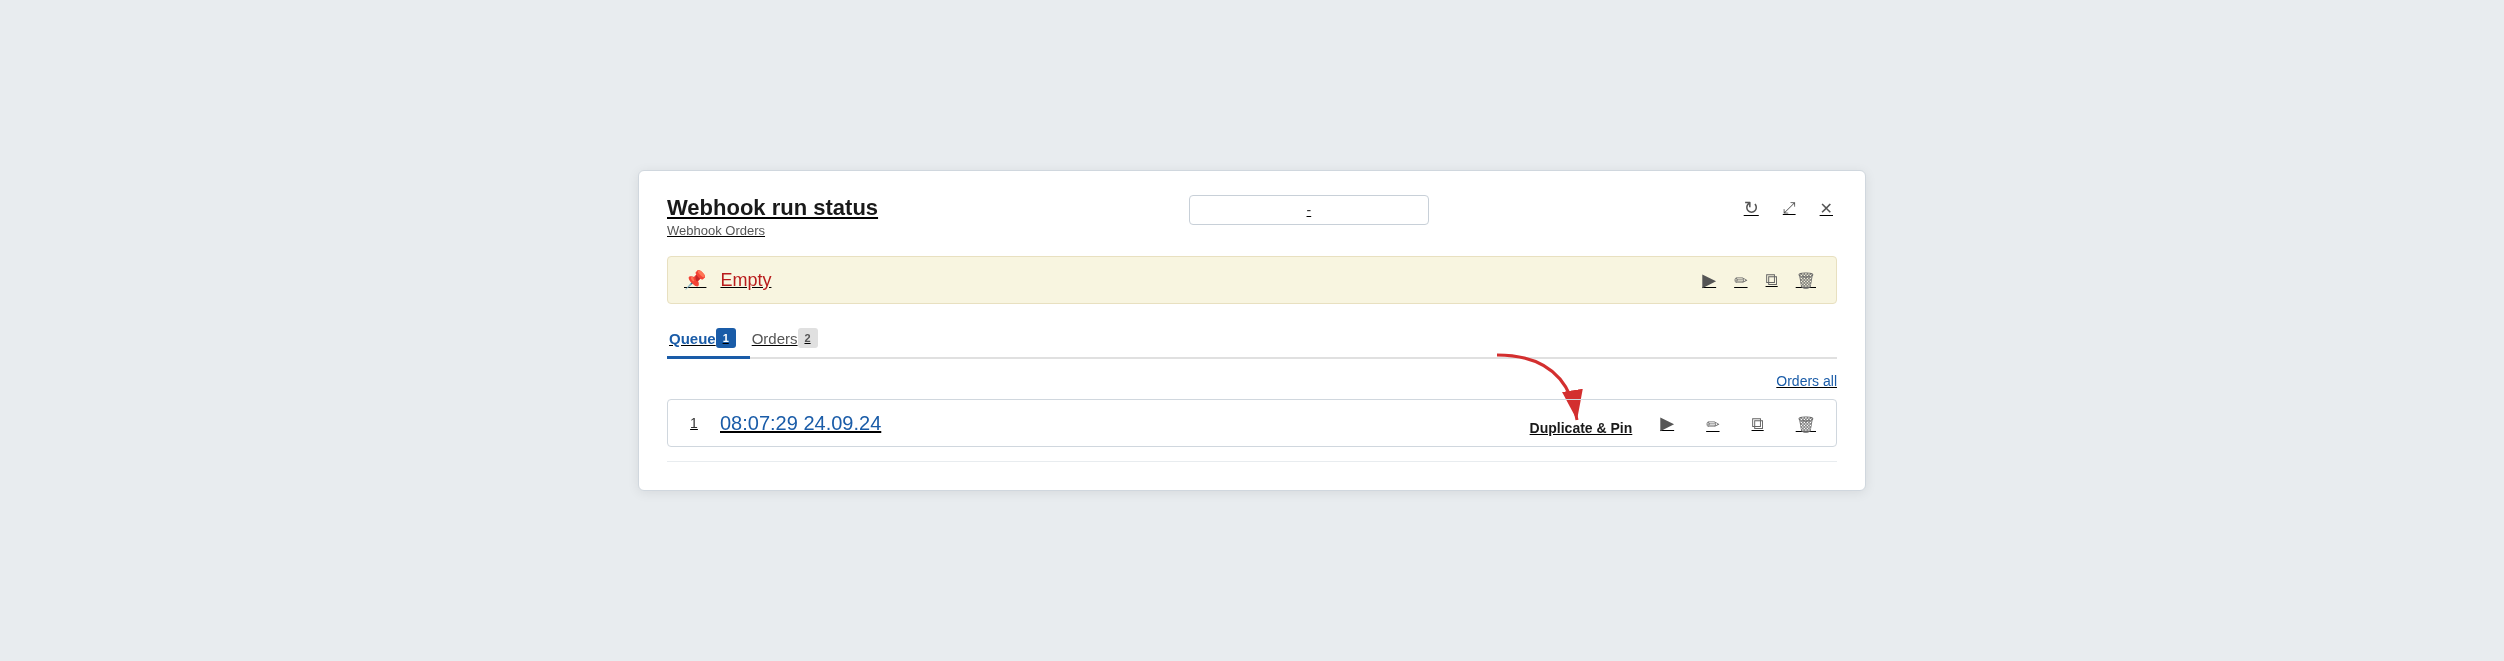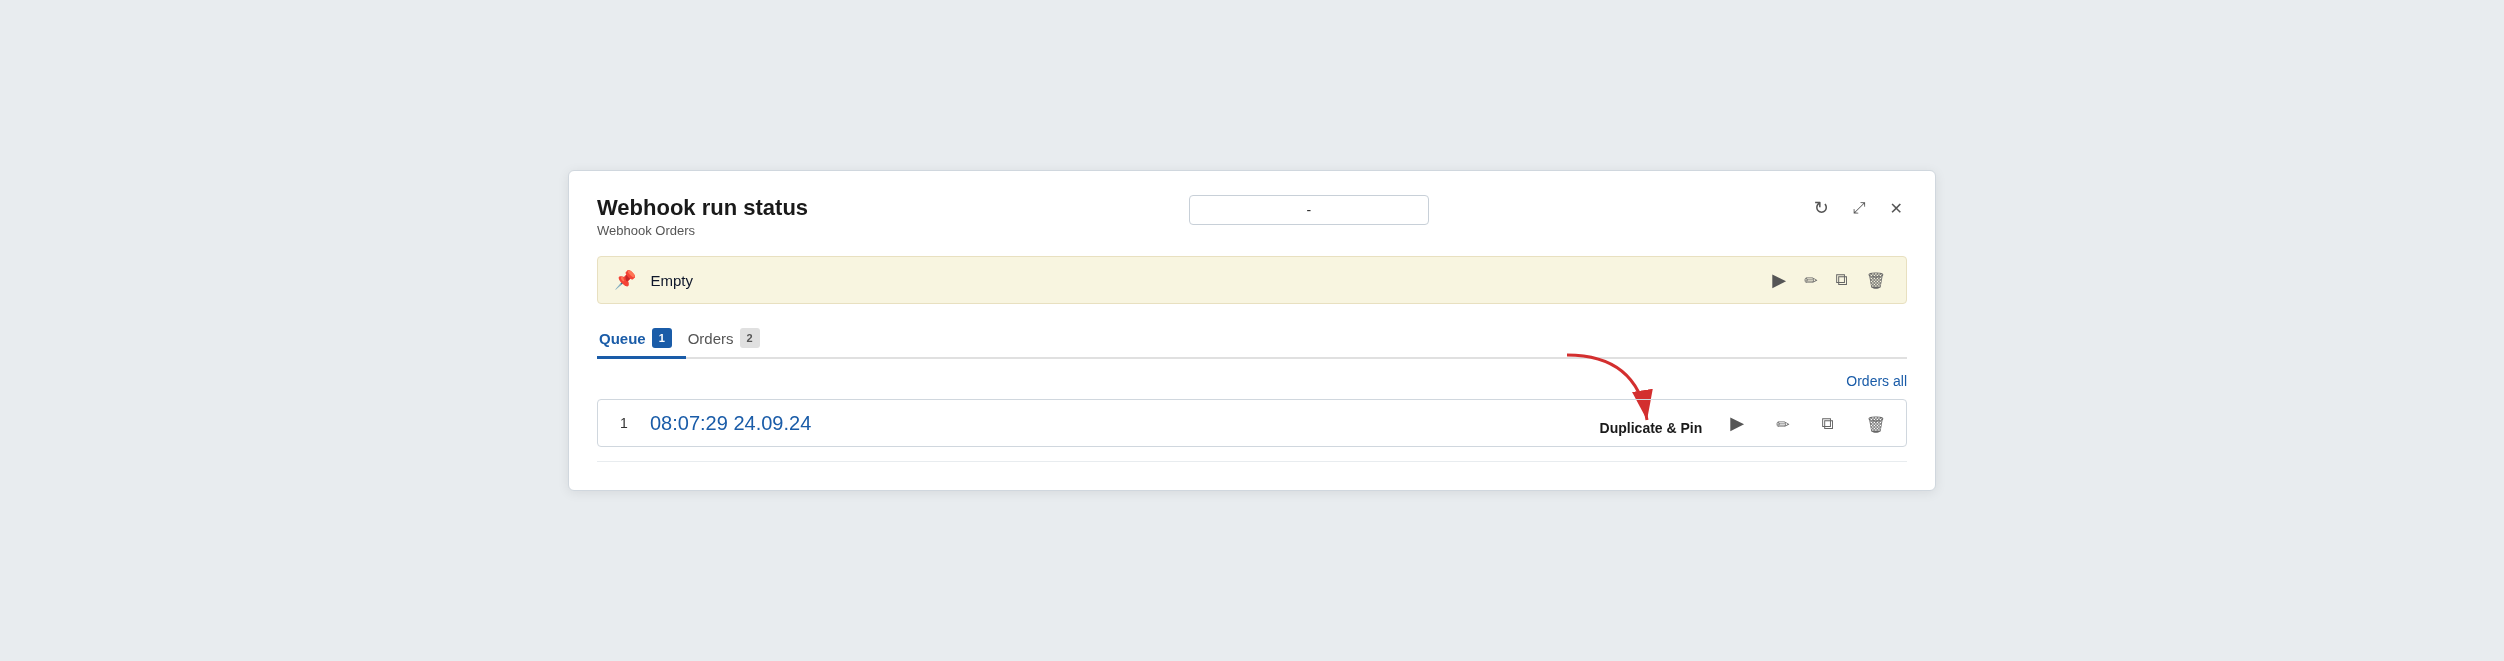--- a/index.html
+++ b/index.html
@@ -9,25 +9,26 @@
       display: flex;
       align-items: center;
       justify-content: center;
       min-height: 100vh;
       padding: 20px;
     }
     .modal {
       background: #fff;
       border: 1px solid #d0d7de;
       border-radius: 6px;
-      width: 1368px;
+      width: 1228px;
       max-width: 100%;
       padding: 24px 28px 20px 28px;
       position: relative;
       box-shadow: 0 2px 12px rgba(0,0,0,0.08);
+      text-decoration: underline;
     }
     .modal-header {
       display: flex;
       align-items: flex-start;
       justify-content: space-between;
       margin-bottom: 4px;
     }
     .modal-title-section {}
     .modal-title {
       font-size: 22px;
@@ -80,22 +81,22 @@
       align-items: center;
       padding: 10px 16px;
       margin: 18px 0 16px 0;
       gap: 14px;
     }
     .pinned-icon {
       color: #888;
       font-size: 18px;
     }
     .pinned-label {
-      font-size: 15px;
-      color: #0f172a;
+      font-size: 18px;
+      color: #b91c1c;
       flex: 1;
     }
     .pinned-actions {
       display: flex;
       align-items: center;
       gap: 10px;
     }
     .action-btn {
       background: none;
       border: none;
@@ -111,21 +112,21 @@
     .tabs-row {
       display: flex;
       align-items: center;
       gap: 0;
       border-bottom: 2px solid #e0e0e0;
       margin-bottom: 14px;
     }
     .tab {
       display: flex;
       align-items: center;
-      gap: 6px;
+      gap: 0;
       padding: 8px 14px 8px 2px;
       cursor: pointer;
       font-size: 15px;
       color: #555;
       border-bottom: 3px solid transparent;
       margin-bottom: -2px;
       text-decoration: none;
     }
     .tab.active {
       color: #1a5ca8;

